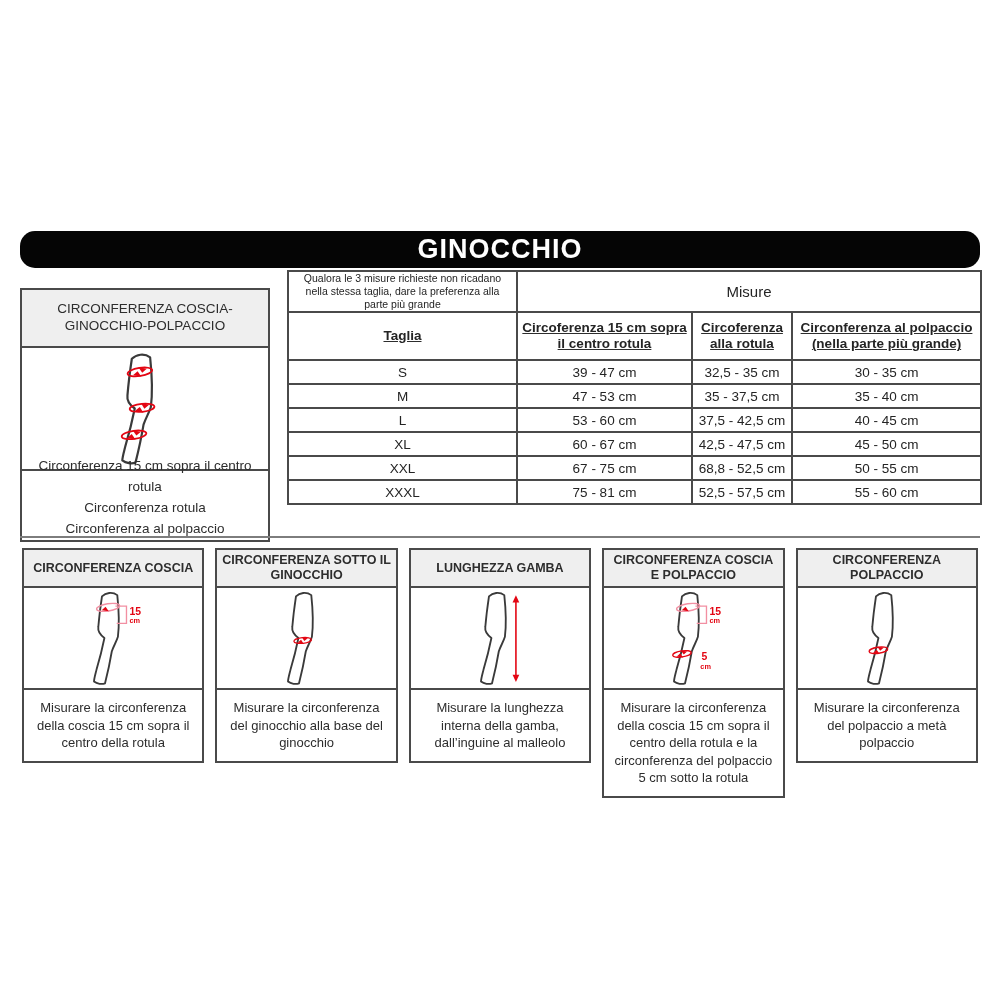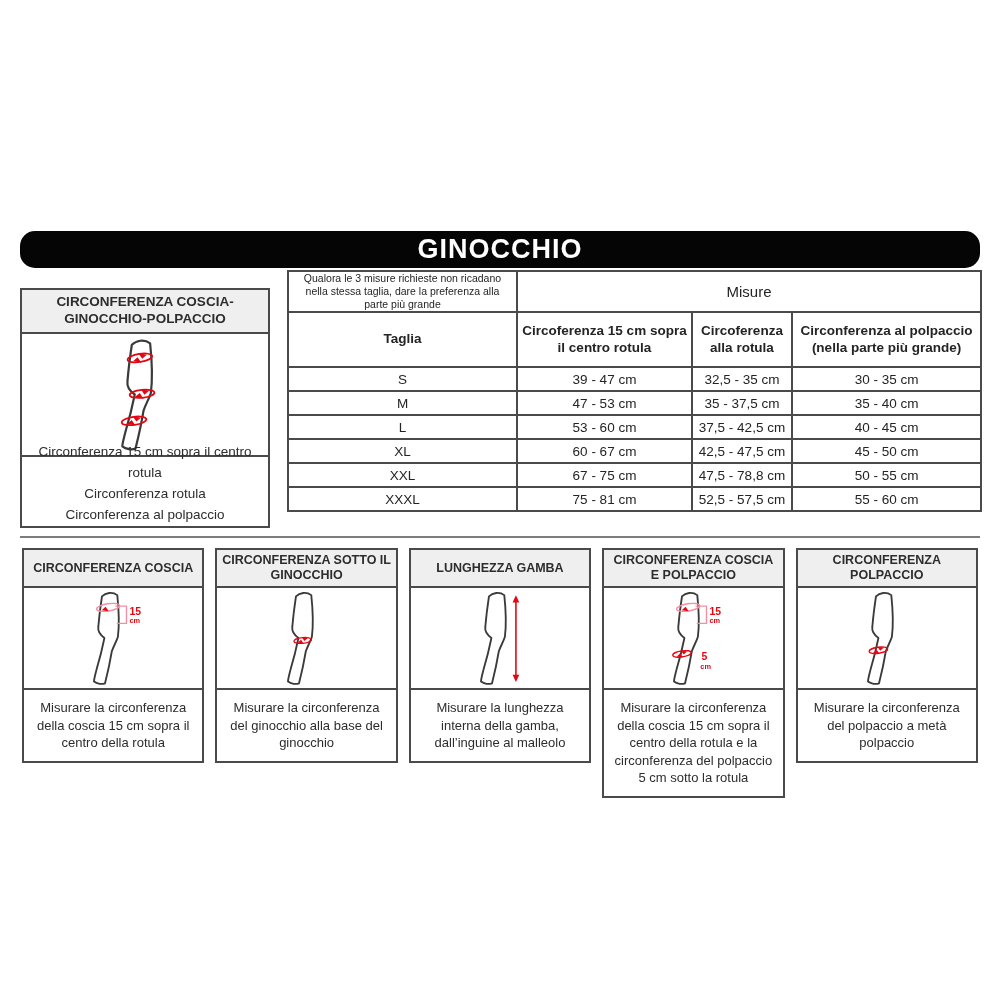--- a/index.html
+++ b/index.html
@@ -13,42 +13,42 @@
     position:absolute;left:20px;top:231px;width:960px;height:37px;
     background:#050505;display:flex;align-items:center;justify-content:center;border-radius:15px;
   }
   .title-bar span{color:#ffffff;font-weight:bold;font-size:27px;letter-spacing:1px;}
 
   
   .left-panel{position:absolute;left:20px;top:288px;width:250px;}
   .cell{border:2px solid #4a4a4a;background:#ffffff;box-sizing:border-box;}
   .cell + .cell{margin-top:-2px;}
   .left-panel .head{
-    background:#efefef;height:46px;display:flex;align-items:center;justify-content:center;
-    text-align:center;font-weight:bold;font-size:13.5px;line-height:1.25;padding:8px 6px;
+    background:#efefef;height:60px;display:flex;align-items:center;justify-content:center;
+    text-align:center;font-weight:normal;font-size:13.5px;line-height:1.25;padding:8px 6px;
   }
   .left-panel .illus{height:125px;display:flex;align-items:center;justify-content:center;}
   .left-panel .desc{
     height:73px;display:flex;align-items:center;justify-content:flex-end;flex-direction:column;
     text-align:center;font-size:13.5px;line-height:1.55;padding:0 4px;
   }
 
   
   table.size-table{
     position:absolute;left:287px;top:270px;width:693px;border-collapse:collapse;
     table-layout:fixed;
   }
   .size-table td,.size-table th{
     border:2px solid #4a4a4a;text-align:center;vertical-align:middle;
     padding:0 4px;box-sizing:border-box;background:#ffffff;color:#242424;
   }
   .row-note{height:32px;}
   .note-cell{font-size:10.5px;line-height:1.25;font-weight:normal;}
   .misure-cell{font-size:15px;font-weight:normal;}
-  .row-colheads{height:55px;}
+  .row-colheads{height:48px;text-decoration:underline;}
   .row-colheads th{font-size:13.5px;font-weight:bold;line-height:1.25;}
   .row-data{height:24px;}
   .row-data td{font-size:13.5px;}
 
   
   .divider{position:absolute;left:20px;top:536px;width:960px;height:2px;background:#7d7d7d;}
 
   
   .panels{
     position:absolute;left:22px;top:548px;width:956px;
@@ -153,21 +153,21 @@
     </tr>
     <tr class="row-data">
       <td>XL</td>
       <td>60 - 67 cm</td>
       <td>42,5 - 47,5 cm</td>
       <td>45 - 50 cm</td>
     </tr>
     <tr class="row-data">
       <td>XXL</td>
       <td>67 - 75 cm</td>
-      <td>47,5 - 78,8 cm</td>
+      <td>68,8 - 52,5 cm</td>
       <td>50 - 55 cm</td>
     </tr>
     <tr class="row-data">
       <td>XXXL</td>
       <td>75 - 81 cm</td>
       <td>52,5 - 57,5 cm</td>
       <td>55 - 60 cm</td>
     </tr>
   </tbody>
     </table>

